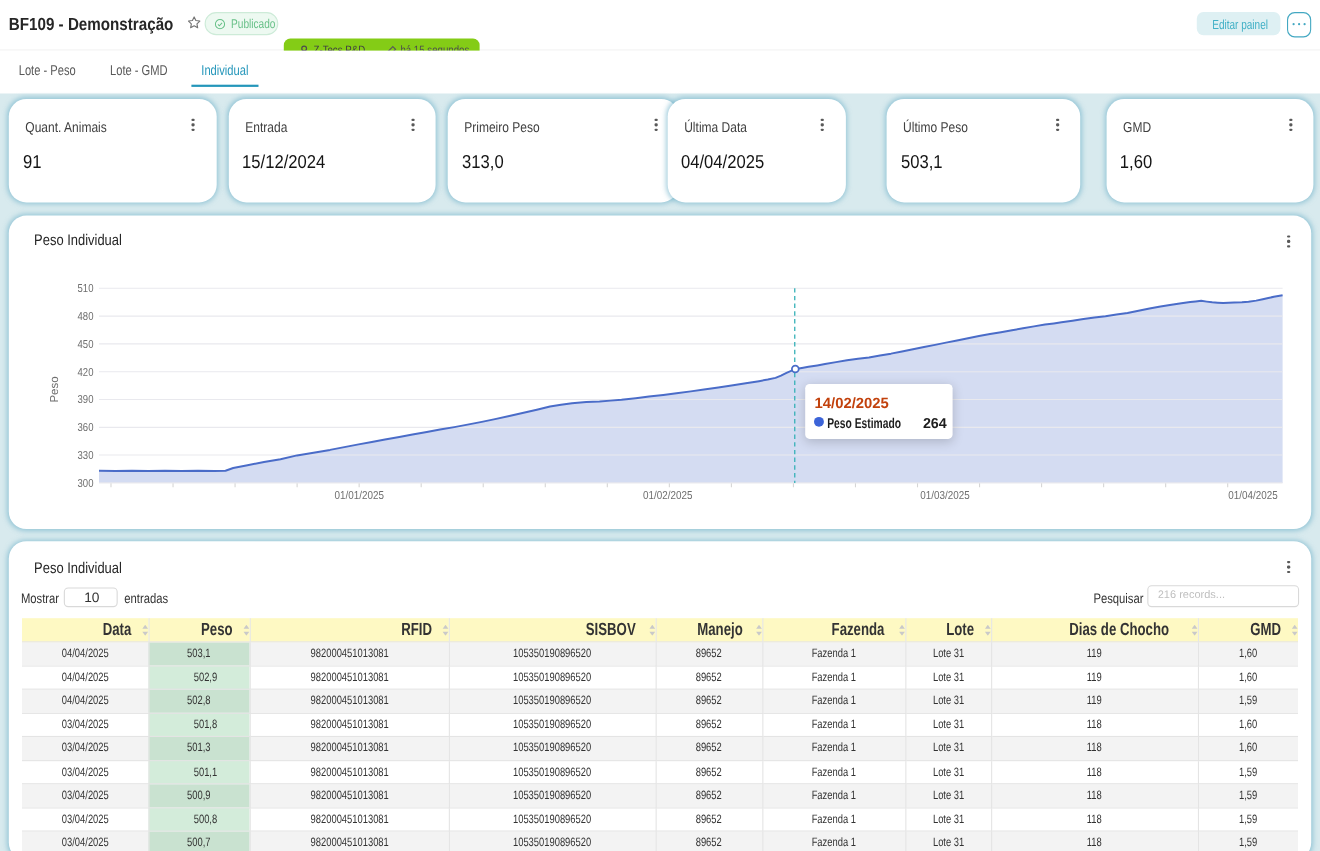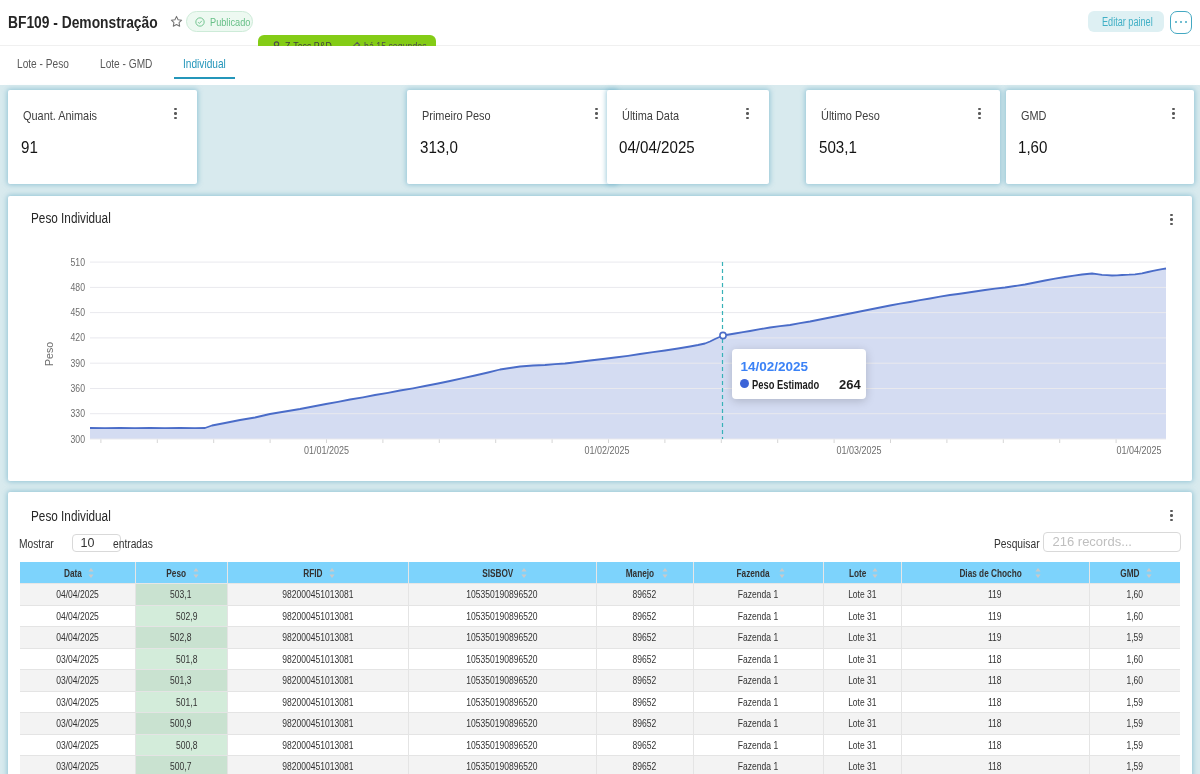--- a/index.html
+++ b/index.html
@@ -14,38 +14,38 @@
 .meta .mt { position:absolute; top:4.5px; font-size:11px; transform:scaleX(0.8); transform-origin:0 0; white-space:nowrap; }
 .btn-edit { position:absolute; right:36px; top:10.5px; width:76px; height:21.5px; background:#def0f3; border-radius:6px; }
 .btn-edit span { position:absolute; left:14px; top:4px; font-size:12px; color:#41b0c6; transform:scaleX(0.76); transform-origin:0 0; white-space:nowrap; }
 .btn-dots { position:absolute; right:8px; top:10.5px; width:22.5px; height:23px; background:#fff; border:1.4px solid #43a8c2; border-radius:7px; display:flex; align-items:center; justify-content:center; gap:2.6px; }
 .btn-dots i { width:2.4px; height:2.4px; border-radius:50%; background:#43a8c2; }
 .tabs { position:relative; height:39px; background:#fff; }
 .tab { position:absolute; top:10px; font-size:13px; color:#595959; transform-origin:0 0; transform:scaleX(0.78); white-space:nowrap; }
 .tab.active { color:#2496ba; }
 .tabline { position:absolute; left:174px; top:31px; width:61px; height:2px; background:#2496ba; }
 .dash { position:relative; height:689px; background:#d8eaee; }
-.card { position:absolute; background:#fff; border-radius:2px; box-shadow:0 0 5px 1px rgba(104,174,198,0.6); }
+.card { position:absolute; background:#fff; border-radius:16px; box-shadow:0 0 5px 1px rgba(104,174,198,0.6); }
 .stat .lbl { position:absolute; left:15px; top:17.5px; font-size:13px; color:#404040; transform:scaleX(0.84); transform-origin:0 0; white-space:nowrap; }
 .stat .val { position:absolute; left:12.5px; top:48px; font-size:17px; color:#141414; transform:scaleX(0.89); transform-origin:0 0; white-space:nowrap; }
 .kebab { position:absolute; right:19.5px; top:17.5px; width:2.6px; }
 .kebab i { display:block; width:2.6px; height:2.6px; border-radius:50%; background:#595959; margin-bottom:2.1px; }
 .ctitle { position:absolute; left:23px; top:14px; font-size:14px; color:#262626; transform:scaleX(0.84); transform-origin:0 0; white-space:nowrap; }
 .ax { font-size:10.5px; fill:#6e6e6e; font-family:"Liberation Sans",sans-serif; }
 .tooltip { position:absolute; left:724px; top:153px; width:134px; height:50px; background:#fff; border-radius:4px; box-shadow:0 2px 10px rgba(0,0,0,0.18); padding:8px 0 0 13px; z-index:5; }
-.tooltip .d { position:absolute; left:8.5px; top:9.5px; font-size:13.5px; font-weight:700; color:#3b82f6; }
+.tooltip .d { position:absolute; left:8.5px; top:9.5px; font-size:13.5px; font-weight:700; color:#c2410c; }
 .tooltip .r { position:absolute; left:8px; top:27px; font-size:13px; font-weight:700; color:#1d1d1d; white-space:nowrap; }
 .tooltip .nm { position:absolute; left:11.5px; top:0.5px; font-size:13px; transform:scaleX(0.72); transform-origin:0 0; }
 .tooltip .dot { position:absolute; left:0; top:3px; width:9px; height:9px; border-radius:50%; background:#3c64d8; }
 .tooltip .v { position:absolute; left:99px; top:0.5px; font-size:13px; font-weight:700; }
 .ctrl { position:absolute; font-size:12.5px; color:#333; transform:scaleX(0.82); transform-origin:0 0; white-space:nowrap; }
 .inp { border:1px solid #d9d9d9; border-radius:4px; font-size:12.5px; color:#333; font-family:"Liberation Sans",sans-serif; outline:none; }
 .inp::placeholder { color:#bfbfbf; }
 table.dt { position:absolute; left:12px; top:70px; width:1160px; border-collapse:collapse; table-layout:fixed; font-size:11px; color:#333; }
-table.dt th { font-weight:700; font-size:11px; height:21.5px; border:1px solid #e6e6e6; border-top:none; text-align:center; vertical-align:middle; background:#7dd3fc; padding:0; }
+table.dt th { font-weight:700; font-size:16px; height:21.5px; border:1px solid #e6e6e6; border-top:none; text-align:right; vertical-align:middle; background:#fef9c3; padding:0; }
 table.dt th:first-child { border-left:none; } table.dt th:last-child { border-right:none; }
 table.dt td { height:21.5px; border:1px solid #e4e4e4; text-align:center; vertical-align:middle; padding:0; }
 table.dt td:first-child { border-left:none; } table.dt td:last-child { border-right:none; }
 tr.odd td { background:#f3f3f3; } tr.even td { background:#fff; }
 tr.odd td.peso { background:#c9e2d0; } tr.even td.peso { background:#d3ecda;padding-left:12px; }
 .sq { display:inline-block; transform:scaleX(0.775); transform-origin:50% 50%; white-space:nowrap; }
 .hsq { display:inline-block; transform:scaleX(0.75); transform-origin:50% 50%; white-space:nowrap; }
 .sorti { vertical-align:-1px; }
 </style></head>
 <body>
@@ -91,39 +91,48 @@
 <div class="dash">
   <div class="card stat" style="left:8px;top:5px;width:188.5px;height:94px">
       <span class="lbl">Quant. Animais</span>
       <span class="kebab">
         <i></i>
         <i></i>
         <i></i>
       </span>
       <span class="val">91</span>
     </div>
+  <div class="card stat" style="left:207.5px;top:5px;width:188.5px;height:94px">
+      <span class="lbl">Entrada</span>
+      <span class="kebab">
+        <i></i>
+        <i></i>
+        <i></i>
+      </span>
+      <span class="val">15/12/2024</span>
+    </div>
   <div class="card stat" style="left:407px;top:5px;width:210px;height:94px">
       <span class="lbl">Primeiro Peso</span>
       <span class="kebab">
         <i></i>
         <i></i>
         <i></i>
       </span>
       <span class="val">313,0</span>
     </div>
   <div class="card stat" style="left:606.5px;top:5px;width:162px;height:94px">
       <span class="lbl">Última Data</span>
       <span class="kebab">
         <i></i>
         <i></i>
         <i></i>
       </span>
       <span class="val">04/04/2025</span>
     </div>
-  <div class="card stat" style="left:806px;top:5px;width:194px;height:94px">
+  <div class="card stat" style="left:806px;top:5px;width:176px;height:94px">
       <span class="lbl">Último Peso</span>
       <span class="kebab">
         <i></i>
         <i></i>
         <i></i>
       </span>
       <span class="val">503,1</span>
     </div>
   <div class="card stat" style="left:1005.5px;top:5px;width:188.5px;height:94px">
       <span class="lbl">GMD</span>
@@ -199,24 +208,24 @@
       </div>
   </div>
   <div class="card" style="left:8px;top:407px;width:1184px;height:290px">
     <span class="ctitle" style="top:15.5px">Peso Individual</span>
       <span class="kebab">
         <i></i>
         <i></i>
         <i></i>
       </span>
     <span class="ctrl" style="left:11px;top:44.5px">Mostrar</span>
-    <input class="inp" style="position: absolute; left: 49.5px; top: 42px; width: 49px; height: 17.5px; padding-left: 8px; margin-left: 14px;" value="10">
+    <input class="inp" style="position: absolute; left: 49.5px; top: 42px; width: 49px; height: 17.5px; padding-left: 18px;" value="10">
     <span class="ctrl" style="left:104.5px;top:44.5px">entradas</span>
     <span class="ctrl" style="left:985.5px;top:44.5px">Pesquisar</span>
-    <input class="inp" style="position: absolute; left: 1034.5px; top: 39.5px; width: 138.5px; height: 20px; padding-left: 9px; font-size: 13px;" placeholder="216 records...">
+    <input class="inp" style="position: absolute; left: 1034.5px; top: 39.5px; width: 138.5px; height: 20px; padding-left: 9px; font-size: 10px;" placeholder="216 records...">
     <table class="dt">
         <colgroup>
           <col style="width:115px">
           <col style="width:92px">
           <col style="width:181px">
           <col style="width:188px">
           <col style="width:97px">
           <col style="width:130px">
           <col style="width:78px">
           <col style="width:188px">

